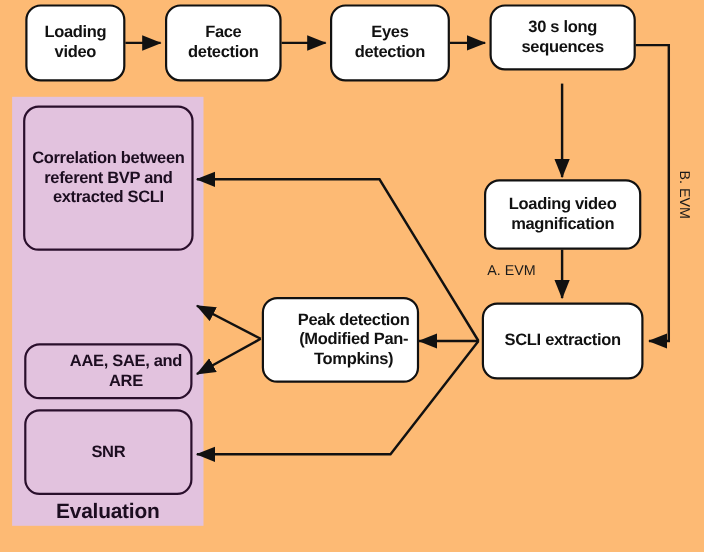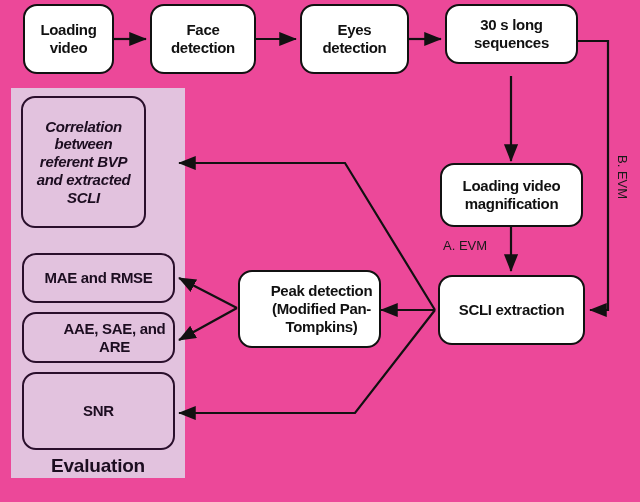--- a/index.html
+++ b/index.html
@@ -7,21 +7,21 @@
     padding: 0;
     background: #ffffff;
   }
   body {
     font-family: "Liberation Sans", sans-serif;
   }
   #canvas {
     position: relative;
     width: 640px;
     height: 502px;
-    background: #ec4899;
+    background: #fdba74;
     overflow: hidden;
   }
   .panel {
     position: absolute;
     left: 11px;
     top: 88px;
     width: 174px;
     height: 390px;
     background: #e2c2de;
   }
@@ -128,23 +128,22 @@
   <div class="node" style="left:300px; top:4px; width:109px; height:70px;">Eyes detection</div>
 
   <div class="node" style="left:445px; top:4px; width:133px; height:60px;">30 s long sequences</div>
 
   <div class="node" style="left:440px; top:163px; width:143px; height:64px;">Loading video magnification</div>
 
   <div class="node" style="left:438px; top:275px; width:147px; height:70px;">SCLI extraction</div>
 
   <div class="node" style="left:238px; top:270px; width:143px; height:78px;padding-left:28px;">Peak detection (Modified Pan-Tompkins)</div>
 
-  <div class="node purple" style="left:21px; top:96px; width:125px; height:132px;font-style:italic;">Correlation between referent BVP and extracted SCLI</div>
+  <div class="node purple" style="left:21px; top:96px; width:155px; height:132px;">Correlation between referent BVP and extracted SCLI</div>
 
-  <div class="node purple" style="left:22px; top:253px; width:153px; height:50px;">MAE and RMSE</div>
 
   <div class="node purple" style="left:22px; top:312px; width:153px; height:51px;padding-left:36px;">AAE, SAE, and ARE</div>
 
   <div class="node purple" style="left:22px; top:372px; width:153px; height:78px;">SNR</div>
 
   <div class="panel-label">Evaluation</div>
 
   <div class="edge-label" style="left:443px; top:238px;">A. EVM</div>
 
   <div class="edge-label vertical" style="left:615px; top:155px;">B. EVM</div>

